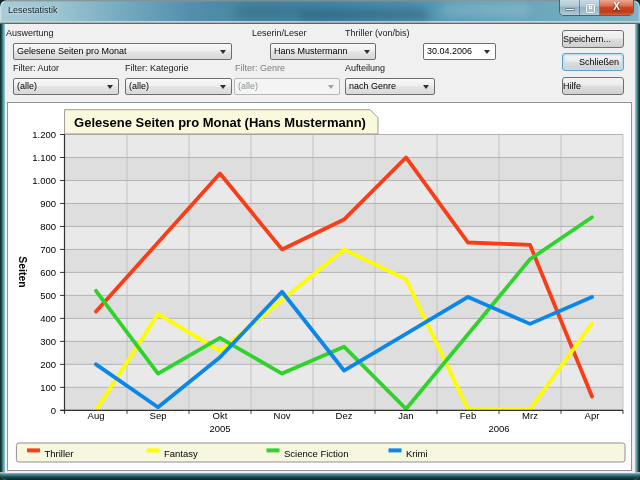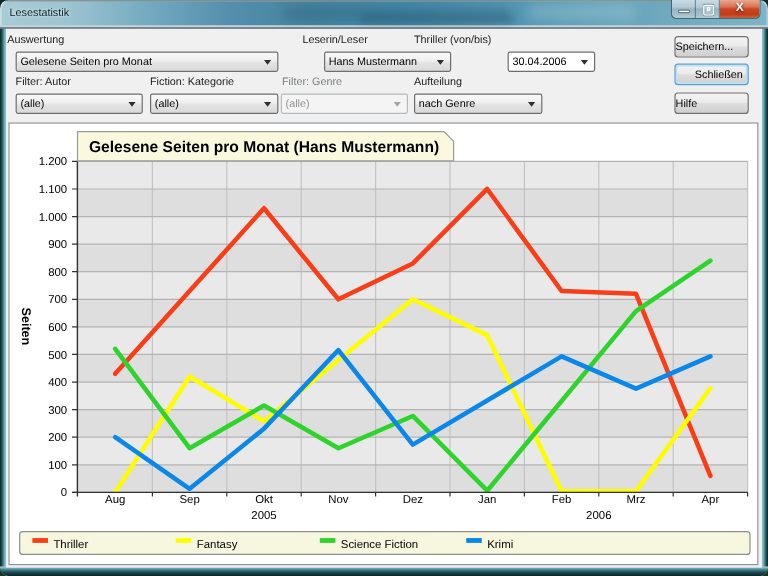--- a/index.html
+++ b/index.html
@@ -76,27 +76,27 @@
       </div>
   </div>
   <div id="client">
     <div class="lab" style="left:1px;top:4px;">Auswertung</div>
     <div class="lab" style="left:230px;top:4px;padding-left:17px;">Leserin/Leser</div>
     <div class="lab" style="left:340px;top:4px;">Thriller (von/bis)</div>
     <div class="cb" style="left:8px;top:19px;width:219px;">Gelesene Seiten pro Monat<i class="arw"></i></div>
     <div class="cb" style="left:229px;top:19px;width:106px;margin-left:36px;">Hans Mustermann<i class="arw"></i></div>
     <div class="dt" style="left:418px;top:19px;width:73px;">30.04.2006<i class="arw"></i></div>
     <div class="lab" style="left:8px;top:38.8px;">Filter: Autor</div>
-    <div class="lab" style="left:120px;top:38.8px;">Fiction: Kategorie</div>
+    <div class="lab" style="left:120px;top:38.8px;">Filter: Kategorie</div>
     <div class="lab dis" style="left:230px;top:38.8px;">Filter: Genre</div>
     <div class="lab" style="left:340px;top:38.8px;">Aufteilung</div>
     <div class="cb" style="left:8px;top:54px;width:106px;">(alle)<i class="arw"></i></div>
     <div class="cb" style="left:120px;top:54px;width:107px;">(alle)<i class="arw"></i></div>
     <div class="cbd" style="left:229px;top:54px;width:106px;">(alle)<i class="arw"></i></div>
-    <div class="cb" style="left:340px;top:54px;width:107px;">nach Genre<i class="arw"></i></div>
+    <div class="cb" style="left:340px;top:54px;width:90px;">nach Genre<i class="arw"></i></div>
     <div class="btn" style="left:557px;top:6px;">Speichern...</div>
     <div class="btn def" style="left:557px;top:29px;">Schließen</div>
     <div class="btn" style="left:557px;top:53px;">Hilfe</div>
     <div id="panel">
       <svg width="627" height="371" viewBox="0 0 627 371"> 
           <defs>
             <clipPath id="plot">
               <rect x="58.0" y="32.5" width="558.0" height="275.8"></rect>
             </clipPath>
           </defs> 

